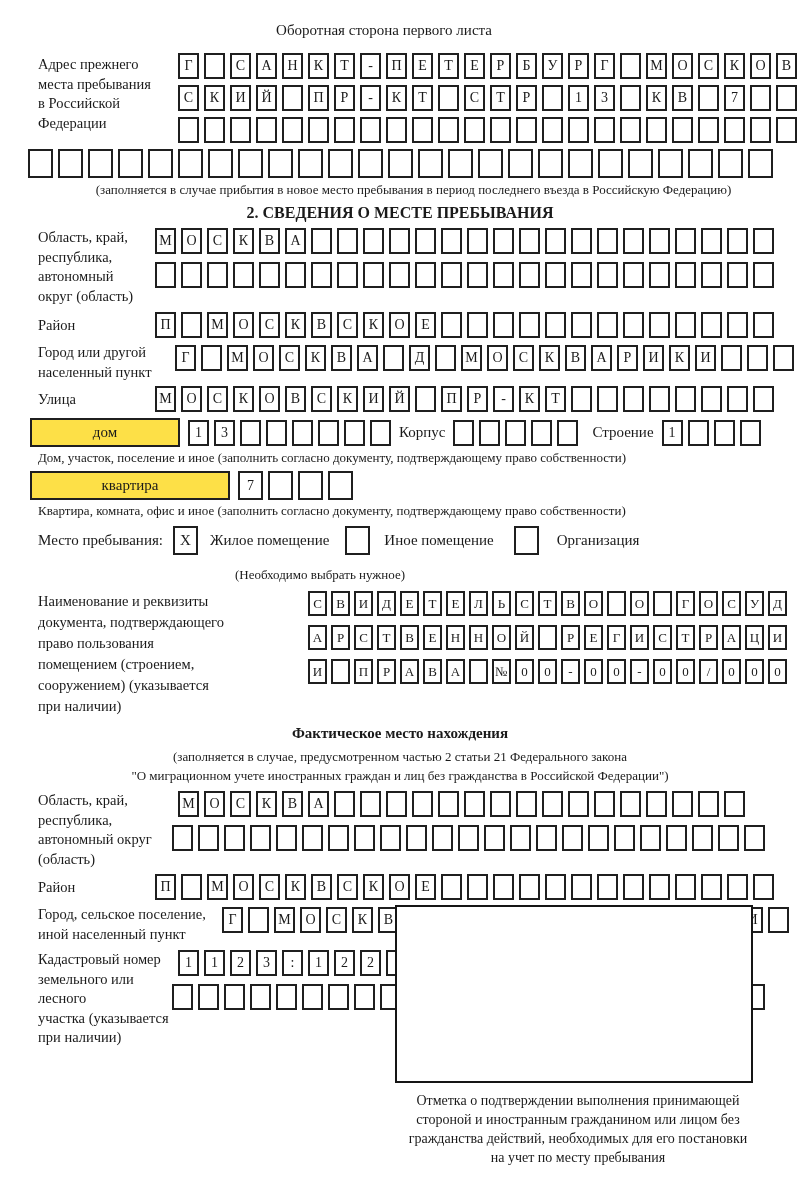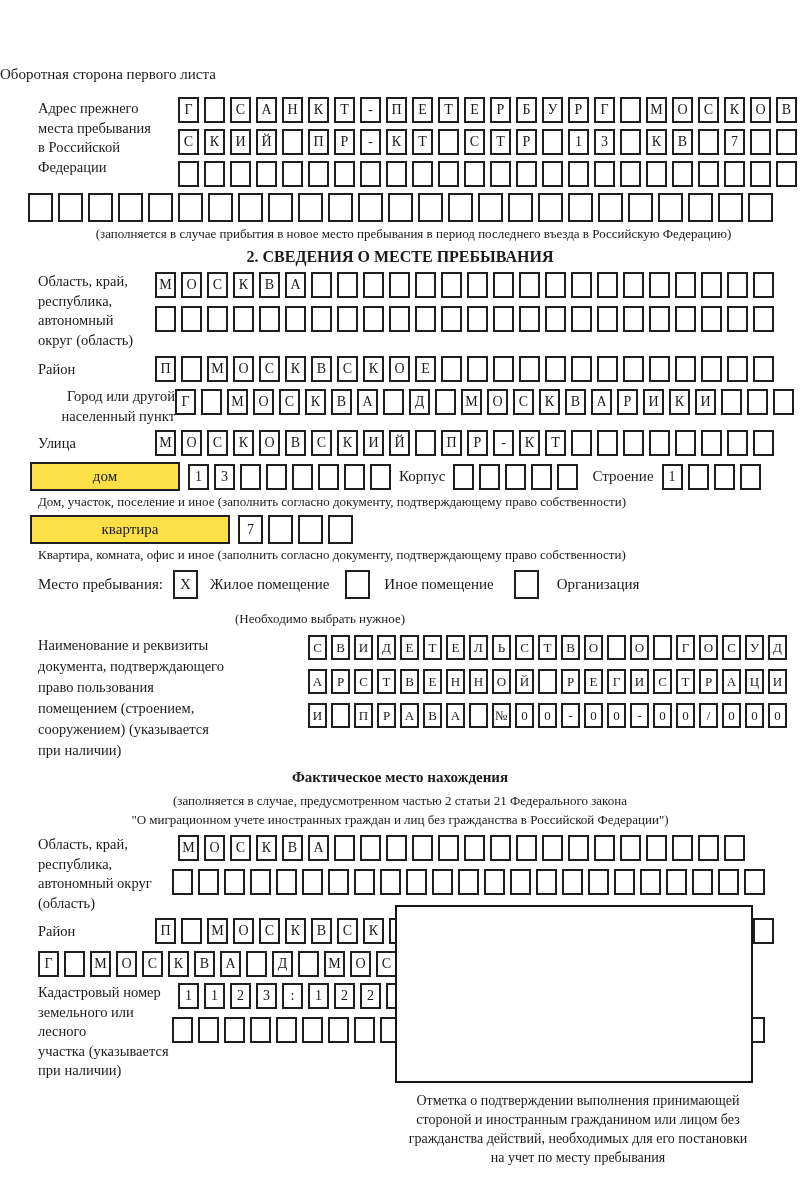--- a/index.html
+++ b/index.html
@@ -1,25 +1,25 @@
 <!DOCTYPE html>
 <html><head>
 <meta charset="utf-8">
 <style>
   * { margin:0; padding:0; box-sizing:border-box; }
   html,body { background:#ffffff; }
   body {
     width:800px; height:1180px; position:relative; overflow:hidden;
     font-family:"Liberation Serif","DejaVu Serif",serif; color:#1a1a1a;
   }
-  .header-note { text-align:left; font-size:15px; padding:22px 32px 0 0;margin-top:44px; }
+  .header-note { text-align:center; font-size:15px; padding:22px 32px 0 0; }
 
   .frow { display:flex; align-items:flex-start; }
   .flabel { font-size:14.5px; line-height:19.5px; white-space:pre-line; flex:none; }
-  .w140 { width:140px; } .w117 { width:117px; } .w137 { width:137px;text-align:right; }
+  .w140 { width:140px; } .w117 { width:117px; } .w137 { width:137px; }
   .w270 { width:270px; } .w184 { width:184px; }
 
   .cells { display:flex; gap:5px; }
   .cell {
     width:21px; height:26px; flex:none; border:2px solid #1f1f1f;
     display:flex; align-items:center; justify-content:center;
     font-size:14px; line-height:1; background:#fff;
   }
   .cells.mb { margin-bottom:6px; }
   .cells.sm { gap:4px; }
@@ -543,20 +543,22 @@
       <span class="cell"></span>
       <span class="cell"></span>
       <span class="cell"></span>
       <span class="cell"></span>
       <span class="cell"></span>
       <span class="cell"></span>
     </div>
 </div>
 
 <div class="frow" style="margin:5px 0 0 38px;">
+  <div class="flabel w184">Город, сельское поселение,
+иной населенный пункт</div>
   <div class="cells" style="margin-top:2px;">
       <span class="cell">Г</span>
       <span class="cell"></span>
       <span class="cell">М</span>
       <span class="cell">О</span>
       <span class="cell">С</span>
       <span class="cell">К</span>
       <span class="cell">В</span>
       <span class="cell">А</span>
       <span class="cell"></span>

